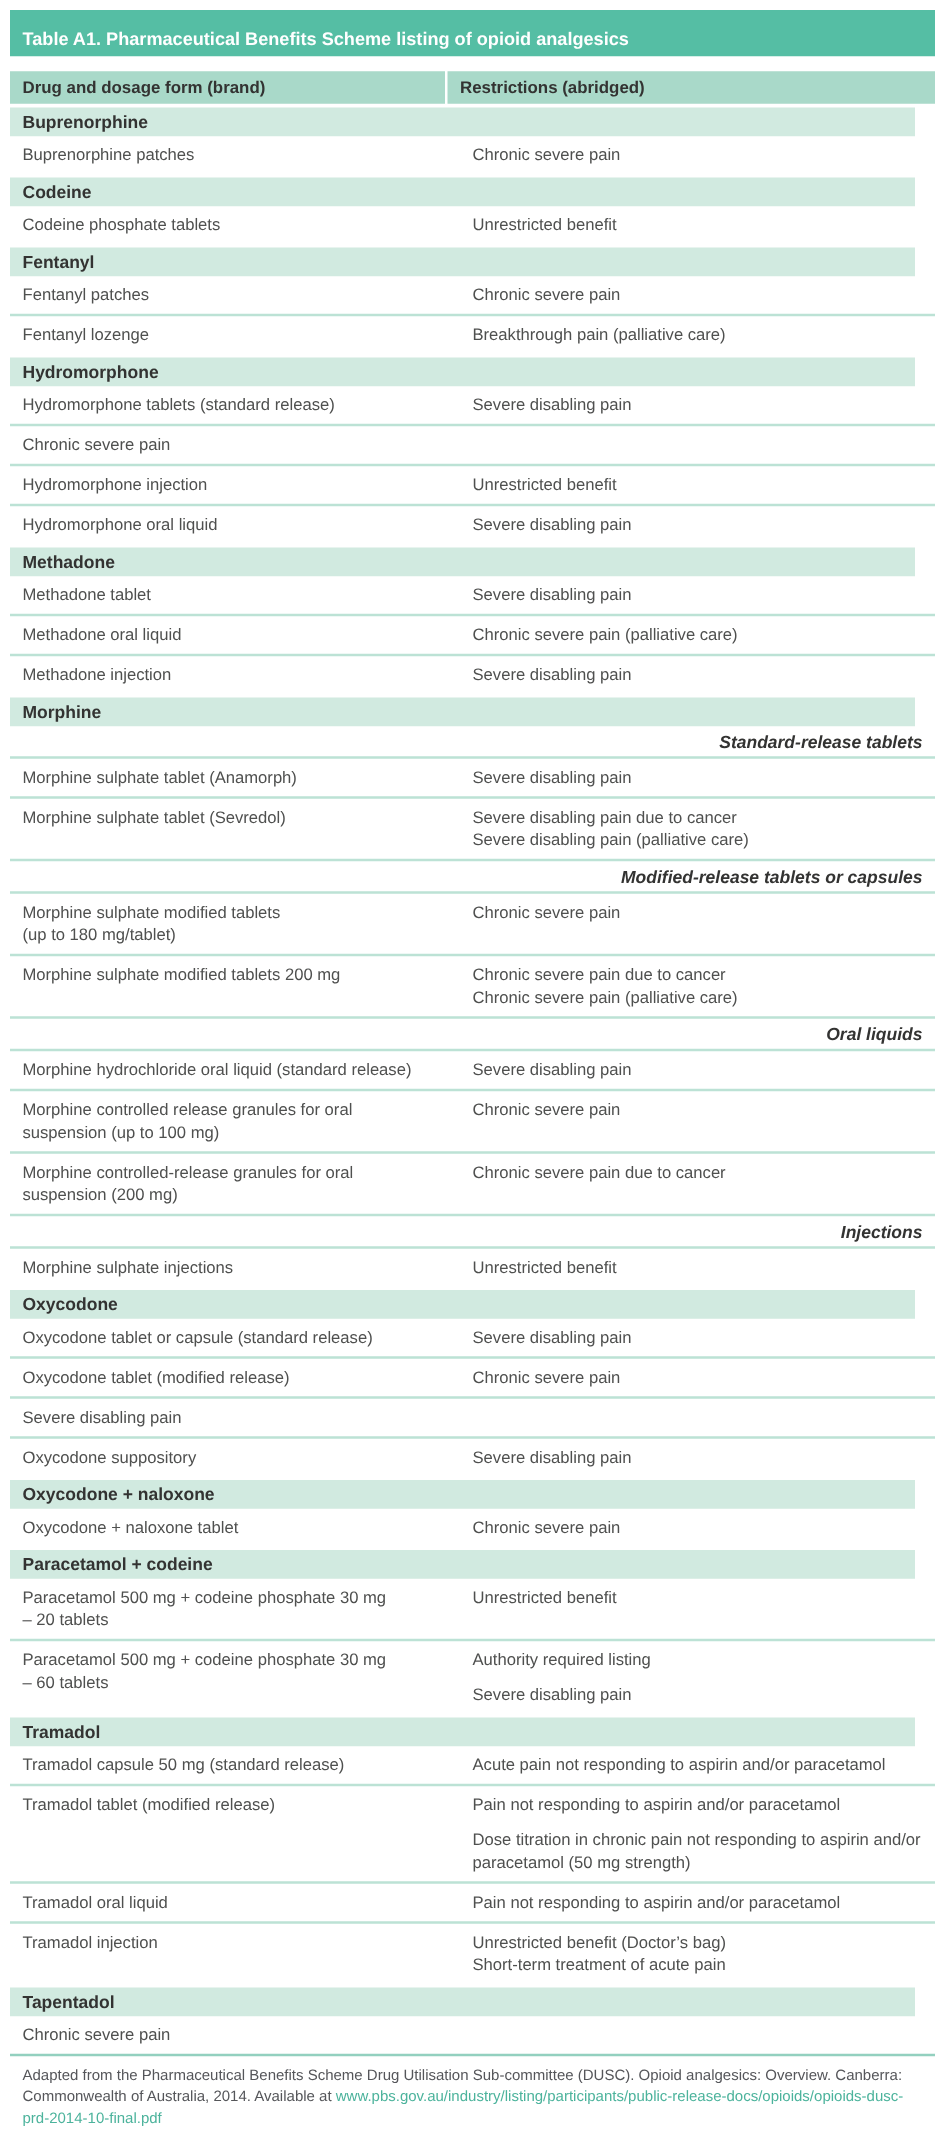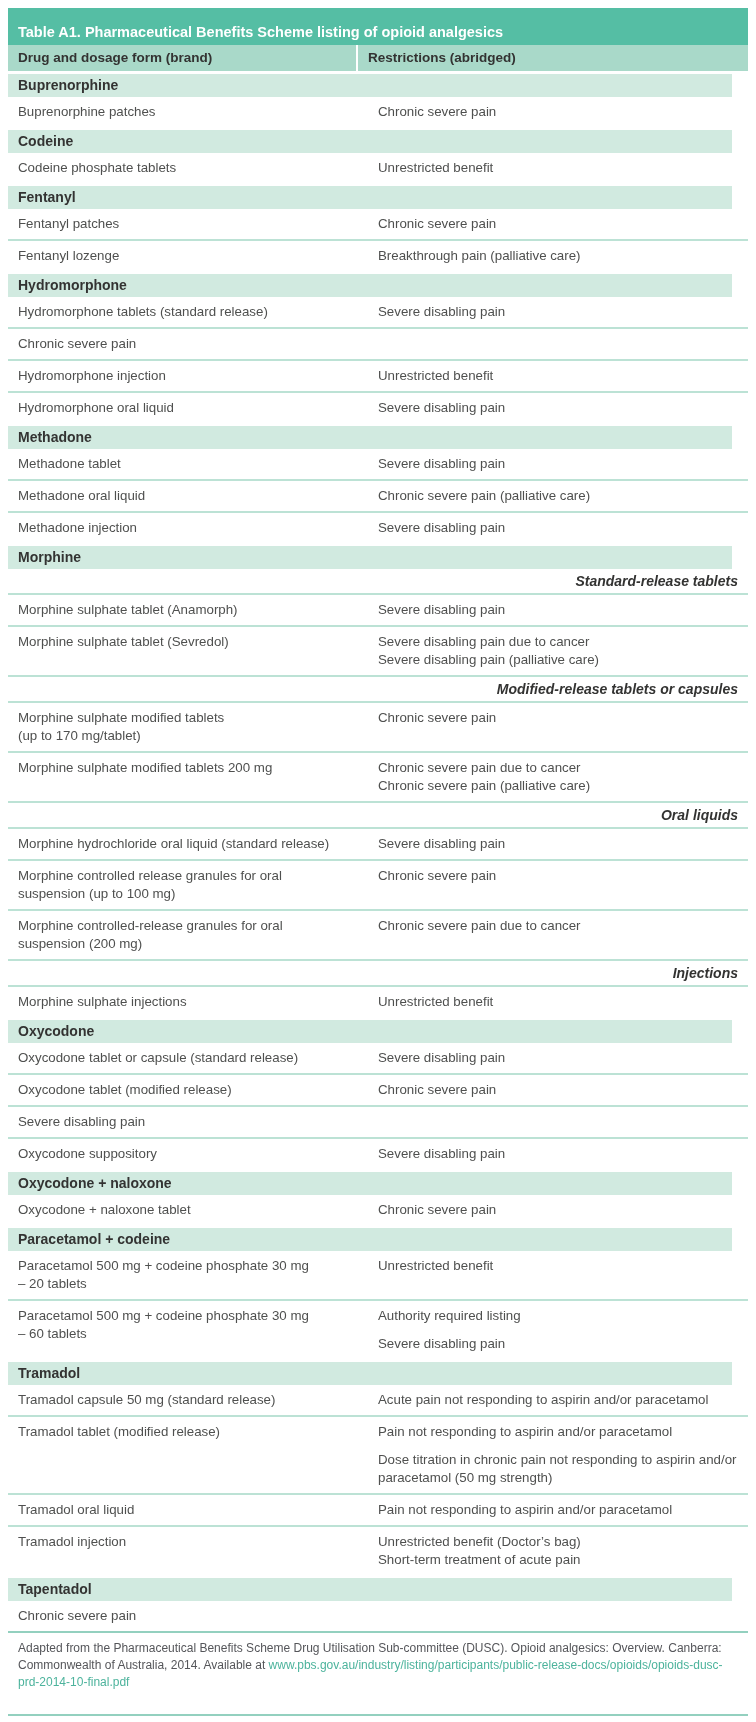--- a/index.html
+++ b/index.html
@@ -18,21 +18,21 @@
   body{width:756px;font-family:"Liberation Sans",sans-serif;}
   .page{width:740px;padding:8px;background:#FFFFFF;}
 
   .title-bar{
     background:var(--title-bar);
     color:var(--title-text);
     font-size:14.5px;line-height:16px;font-weight:bold;
     padding:16px 10px 5px 10px;
   }
   .col-header{
-    display:flex;gap:2px;margin-top:0;
+    display:flex;gap:2px;margin-top:12px;
   }
   .col-cell{
     background:var(--column-header);
     color:var(--heading-text);
     font-size:13.5px;line-height:16px;font-weight:bold;
     padding:5px 10px;
   }
   .col-cell.drug-col{width:328px;flex:0 0 auto;}
   .col-cell.restr-col{flex:1 1 auto;}
 
@@ -142,21 +142,21 @@
         <div class="cell restr"><div class="para">Severe disabling pain</div></div>
       </div>
       <div class="row">
         <div class="cell drug">Morphine sulphate tablet (Sevredol)</div>
         <div class="cell restr"><div class="para">Severe disabling pain due to cancer
 Severe disabling pain (palliative care)</div></div>
       </div>
       <div class="subsection-row">Modified-release tablets or capsules</div>
       <div class="row">
         <div class="cell drug">Morphine sulphate modified tablets
-(up to 170 mg/tablet)</div>
+(up to 180 mg/tablet)</div>
         <div class="cell restr"><div class="para">Chronic severe pain</div></div>
       </div>
       <div class="row">
         <div class="cell drug">Morphine sulphate modified tablets 200 mg</div>
         <div class="cell restr"><div class="para">Chronic severe pain due to cancer
 Chronic severe pain (palliative care)</div></div>
       </div>
       <div class="subsection-row">Oral liquids</div>
       <div class="row">
         <div class="cell drug">Morphine hydrochloride oral liquid (standard release)</div>

